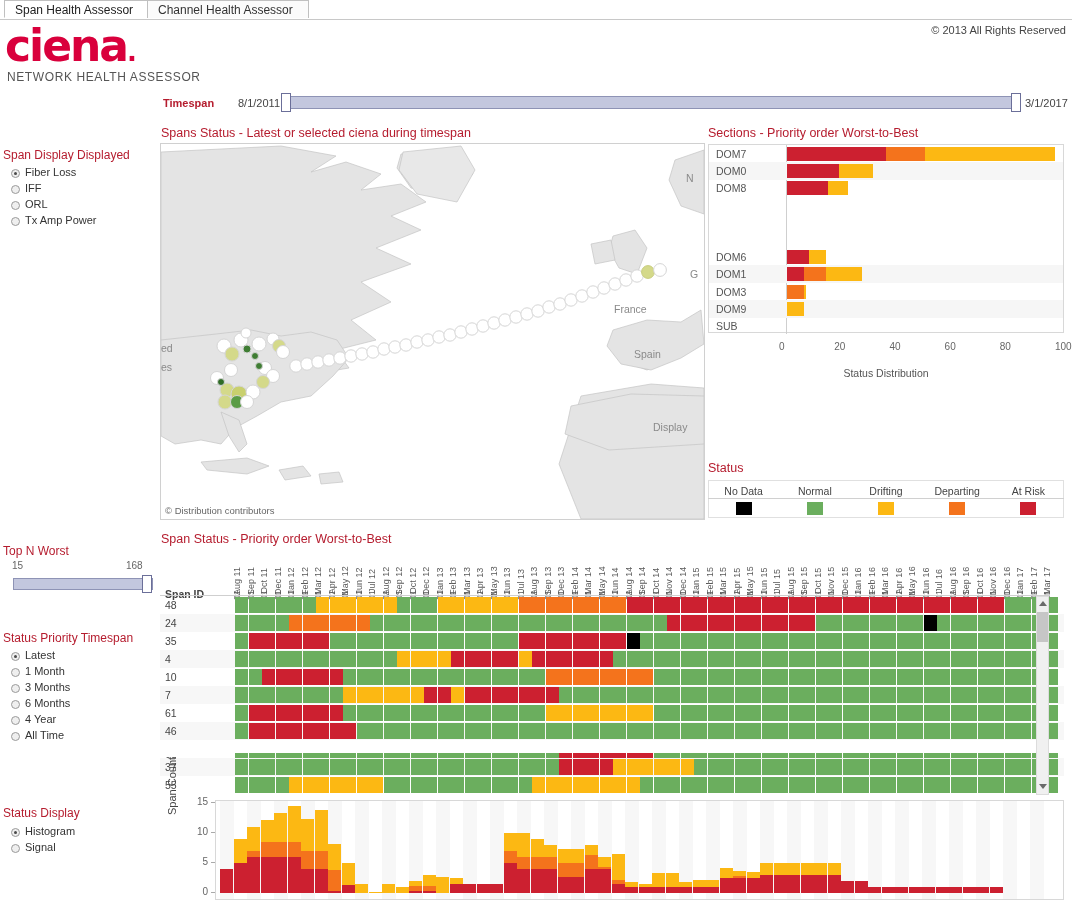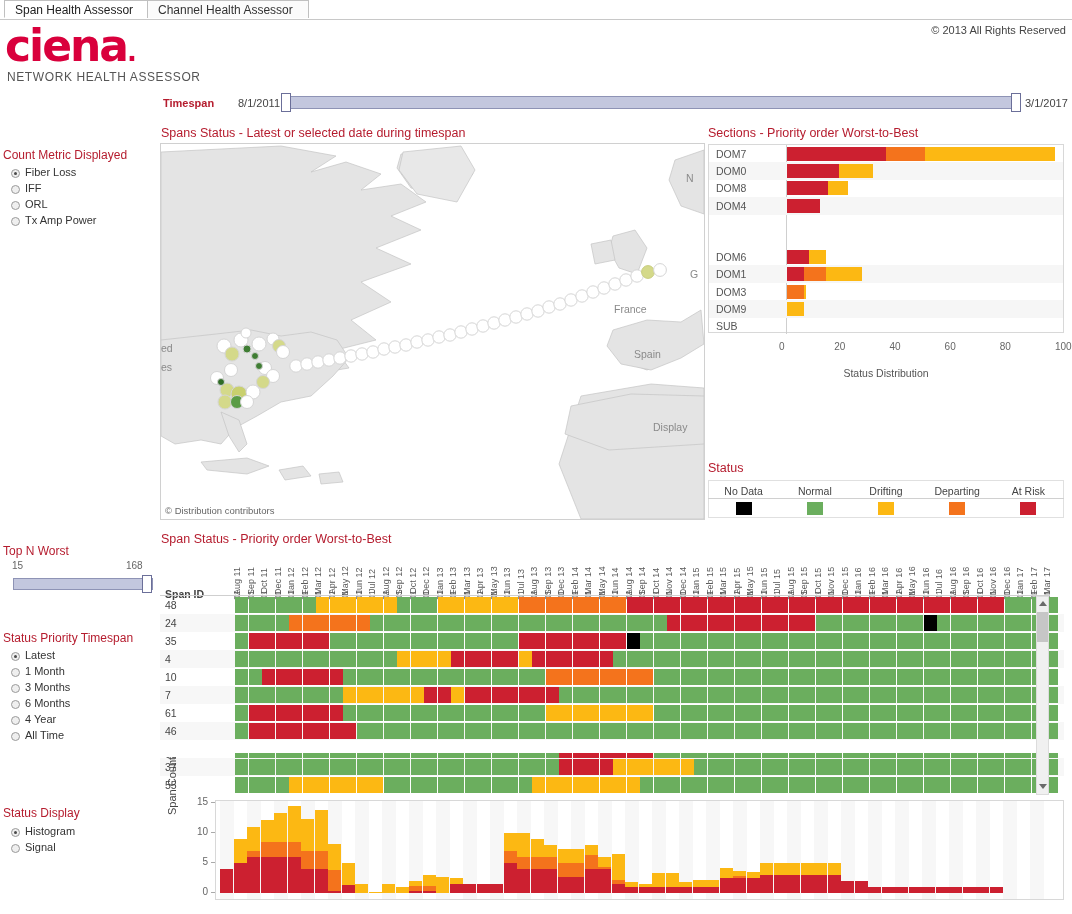--- a/index.html
+++ b/index.html
@@ -106,21 +106,21 @@
 <div class="subtitle">NETWORK HEALTH ASSESSOR</div>
 <div class="copyright">© 2013 All Rights Reserved</div>
 
 <div class="ts-label">Timespan</div>
 <div class="ts-min">8/1/2011</div>
 <div class="ts-track"></div>
 <div class="ts-handle" style="left:281px;"></div>
 <div class="ts-handle" style="left:1011px;"></div>
 <div class="ts-max">3/1/2017</div>
 
-<div class="sec-title" style="top:148px;">Count Metric Displayed</div>
+<div class="sec-title" style="top:148px;">Span Display Displayed</div>
 <div class="radio-row" style="top:164px;"><span class="rdo on"></span><span>Fiber Loss</span></div>
 <div class="radio-row" style="top:180px;"><span class="rdo"></span><span>IFF</span></div>
 <div class="radio-row" style="top:196px;"><span class="rdo"></span><span>ORL</span></div>
 <div class="radio-row" style="top:212px;"><span class="rdo"></span><span>Tx Amp Power</span></div>
 
 <div class="sec-title" style="top:544px;">Top N Worst</div>
 <div class="topn-min">15</div>
 <div class="topn-max">168</div>
 <div class="topn-track"></div>
 <div class="topn-handle"></div>
@@ -130,21 +130,21 @@
 <div class="radio-row" style="top:663px;"><span class="rdo"></span><span>1 Month</span></div>
 <div class="radio-row" style="top:679px;"><span class="rdo"></span><span>3 Months</span></div>
 <div class="radio-row" style="top:695px;"><span class="rdo"></span><span>6 Months</span></div>
 <div class="radio-row" style="top:711px;"><span class="rdo"></span><span>4 Year</span></div>
 <div class="radio-row" style="top:727px;"><span class="rdo"></span><span>All Time</span></div>
 
 <div class="sec-title" style="top:806px;">Status Display</div>
 <div class="radio-row" style="top:823px;"><span class="rdo on"></span><span>Histogram</span></div>
 <div class="radio-row" style="top:839px;"><span class="rdo"></span><span>Signal</span></div>
 
-<div class="ptitle" style="left:161px;top:126px;">Spans Status - Latest or selected date during timespan</div>
+<div class="ptitle" style="left:161px;top:126px;">Spans Status - Latest or selected ciena during timespan</div>
 <div class="mapbox">
   <svg width="543" height="375" viewBox="0 0 543 375">
     <rect x="0" y="0" width="543" height="375" fill="#ffffff"></rect>
     <g fill="#e4e4e4" stroke="#c4c4c4" stroke-width="0.7">
 
       <path d="M0,8 L120,2 L175,12 L150,28 L185,18 L220,30 L200,46 L240,40 L265,58 L230,72 L260,86 L215,104 L250,120 L200,138 L230,158 L190,176 L215,196 L175,206 L188,224 L140,232 L100,222 L60,230 L20,220 L0,226 Z"></path>
       <path d="M240,10 L300,4 L312,30 L290,52 L250,44 L236,24 Z"></path>
       <path d="M250,16 L288,14 L292,40 L262,46 Z" fill="#ededed"></path>
 
       <path d="M242,8 L300,2 L314,26 L296,58 L256,50 L238,26 Z" fill="#e8e8e8"></path>
@@ -259,26 +259,20 @@
       <div class="sec-bars">
         <div class="seg" style="width: 52.44px; background: rgb(204, 32, 48);"></div>
         <div class="seg" style="width: 33.12px; background: rgb(252, 184, 19);"></div>
       </div>
     </div>
     <div class="sec-row" style="top: 34.4px;">
       <div class="sec-name">DOM8</div>
       <div class="sec-bars">
         <div class="seg" style="width: 41.4px; background: rgb(204, 32, 48);"></div>
         <div class="seg" style="width: 19.32px; background: rgb(252, 184, 19);"></div>
-      </div>
-    </div>
-    <div class="sec-row alt" style="top: 51.6px;">
-      <div class="sec-name">DOM4</div>
-      <div class="sec-bars">
-        <div class="seg" style="width: 33.12px; background: rgb(204, 32, 48);"></div>
       </div>
     </div>
     <div class="sec-row" style="top: 103.2px;">
       <div class="sec-name">DOM6</div>
       <div class="sec-bars">
         <div class="seg" style="width: 22.08px; background: rgb(204, 32, 48);"></div>
         <div class="seg" style="width: 16.56px; background: rgb(252, 184, 19);"></div>
       </div>
     </div>
     <div class="sec-row alt" style="top: 120.4px;">

